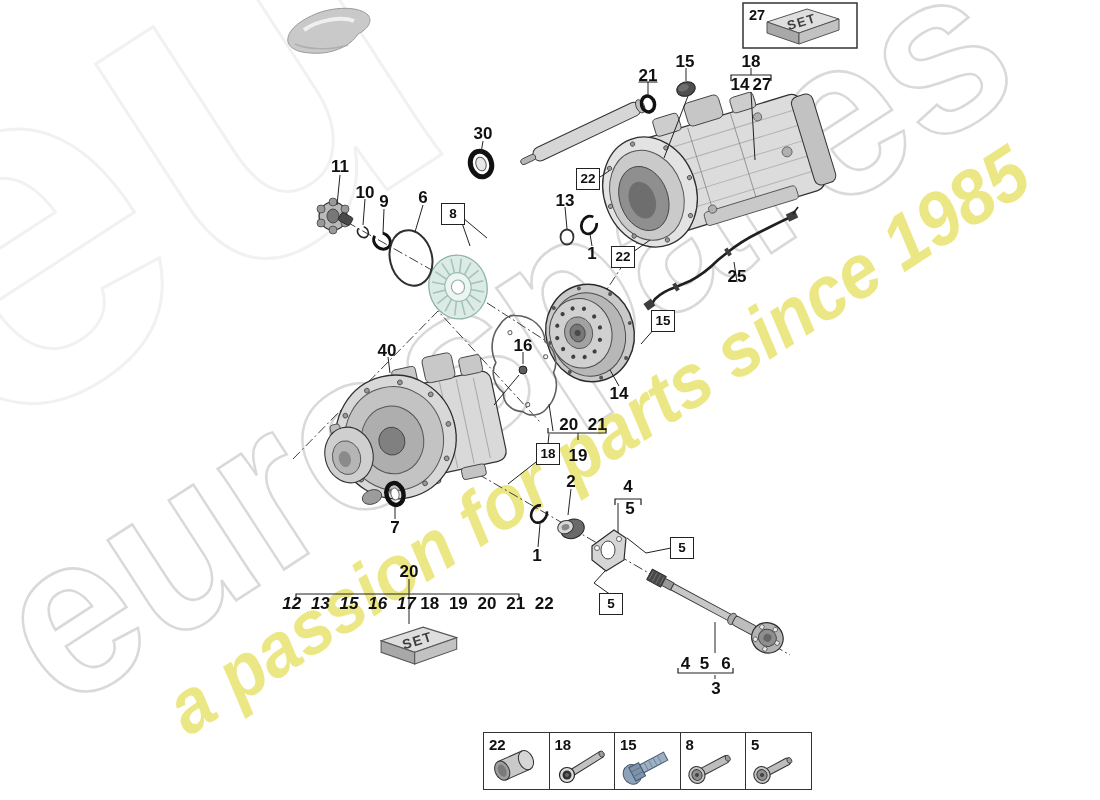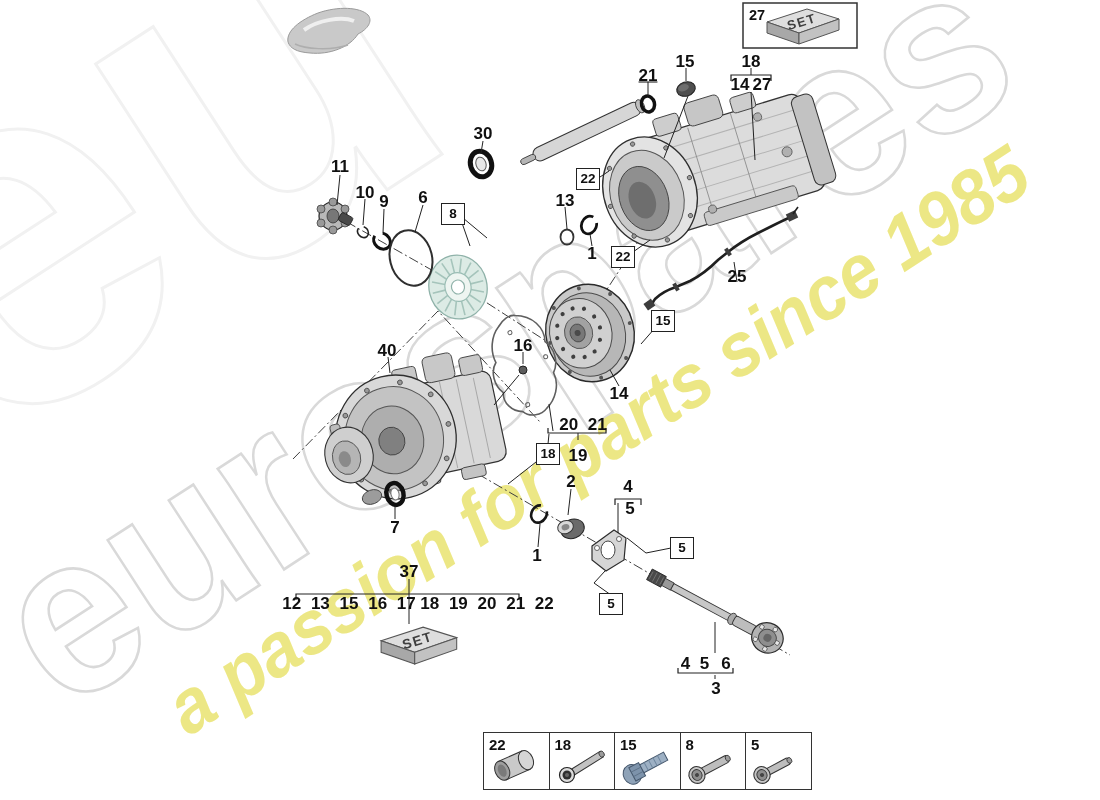--- a/index.html
+++ b/index.html
@@ -321,22 +321,22 @@
       <span class="callout" style="left: 395px; top: 527px;">7</span>
       <span class="callout" style="left: 583px; top: 424px;">20 21</span>
       <span class="callout boxed" style="left: 548px; top: 454px;">18</span>
       <span class="callout" style="left: 578px; top: 455px;">19</span>
       <span class="callout" style="left: 571px; top: 481px;">2</span>
       <span class="callout" style="left: 628px; top: 486px;">4</span>
       <span class="callout" style="left: 630px; top: 508px;">5</span>
       <span class="callout" style="left: 537px; top: 555px;">1</span>
       <span class="callout boxed" style="left: 682px; top: 548px;">5</span>
       <span class="callout boxed" style="left: 611px; top: 604px;">5</span>
-      <span class="callout" style="left: 409px; top: 571px;">37</span>
-      <span class="callout" style="left: 349px; top: 603px;">12 13 15 16 17</span>
+      <span class="callout" style="left: 409px; top: 571px;">20</span>
+      <span class="callout" style="left: 349px; top: 603px; font-style: italic;">12 13 15 16 17</span>
       <span class="callout" style="left: 487px; top: 603px;">18 19 20 21 22</span>
       <span class="callout" style="left: 695px; top: 663px;">4 5</span>
       <span class="callout" style="left: 726px; top: 663px;">6</span>
       <span class="callout" style="left: 716px; top: 688px;">3</span>
     </div>
 
 <div id="legend">
   <div class="lbox">
     <span class="lnum">22</span>
     <svg class="licon" width="64" height="52" viewBox="0 0 64 52">

